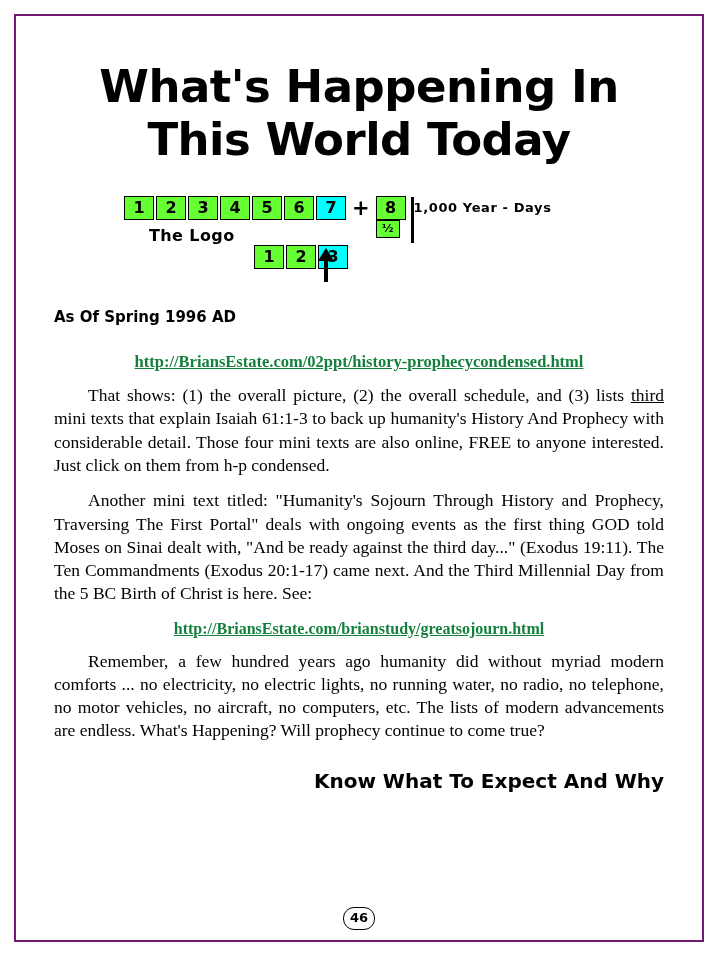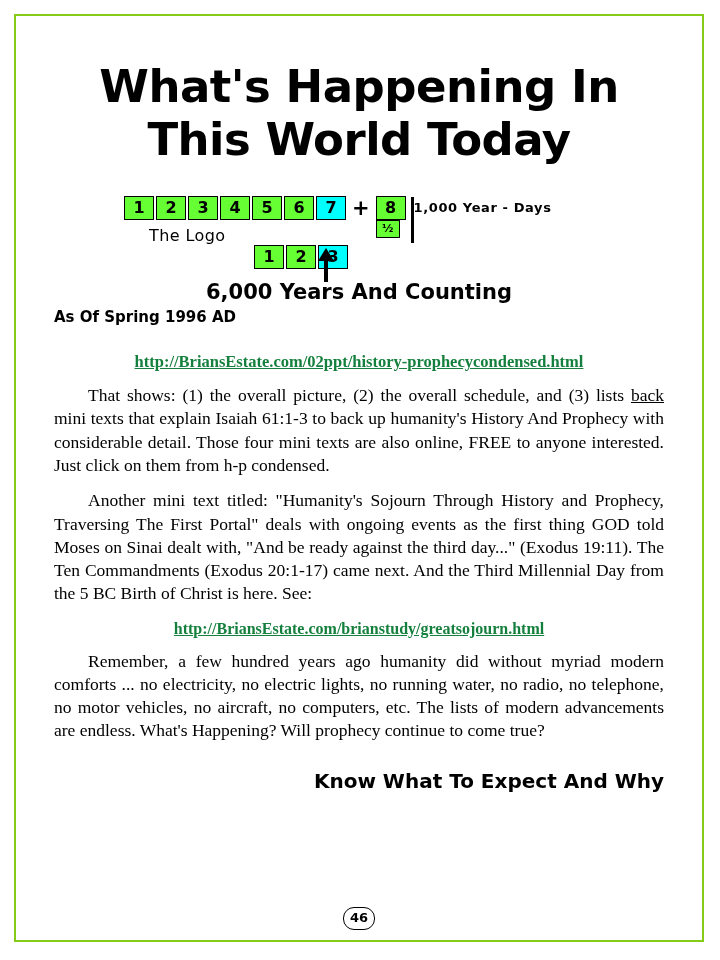--- a/index.html
+++ b/index.html
@@ -13,21 +13,21 @@
     font-family: "Liberation Serif", serif;
     color: #000000;
     overflow: hidden;
   }
   .page {
     position: absolute;
     left: 14px;
     top: 14px;
     width: 690px;
     height: 928px;
-    border: 2px solid #84cc16;
+    border: 2px solid #701a75;
     box-sizing: border-box;
     background: #ffffff;
   }
   .inner {
     position: absolute;
     left: 0;
     top: 0;
     right: 0;
     bottom: 0;
     padding: 26px 38px 0 38px;
@@ -119,21 +119,21 @@
     font-weight: bold;
     font-size: 13px;
     line-height: 24px;
     letter-spacing: 0.6px;
   }
   .logo-label {
     position: absolute;
     left: 95px;
     top: 38px;
     font-family: "DejaVu Sans", sans-serif;
-    font-weight: normal;
+    font-weight: bold;
     font-size: 16px;
     letter-spacing: 0.4px;
   }
   .arrow {
     position: absolute;
     left: 50%;
     margin-left: -44px;
     top: 60px;
   }
   .counting {
@@ -247,28 +247,27 @@
 
       <div class="logo-label">The Logo</div>
 
       <div class="arrow">
         <svg width="22" height="34" viewBox="0 0 22 34">
           <line x1="11" y1="34" x2="11" y2="9" stroke="#000" stroke-width="4"></line>
           <polygon points="11,0 3,13 19,13" fill="#000"></polygon>
         </svg>
       </div>
 
-      <div class="counting">6,000 Years And Counting</div>
       <div class="asof">As Of Spring 1996 AD</div>
     </div>
 
 
     <a class="link" href="#">http://BriansEstate.com/02ppt/history-prophecycondensed.html</a>
 
-    <p class="body"><span>That shows: (1) the overall picture, (2) the overall schedule, and (3) lists </span><span class="u">back</span><span> mini texts that explain Isaiah 61:1-3 to back up humanity's History And Prophecy with considerable detail.  Those four mini texts are also online, FREE to anyone interested.  Just click on them from h-p condensed.</span></p>
+    <p class="body"><span>That shows: (1) the overall picture, (2) the overall schedule, and (3) lists </span><span class="u">third</span><span> mini texts that explain Isaiah 61:1-3 to back up humanity's History And Prophecy with considerable detail.  Those four mini texts are also online, FREE to anyone interested.  Just click on them from h-p condensed.</span></p>
 
     <p class="body">Another mini text titled: "Humanity's Sojourn Through History and Prophecy, Traversing The First Portal" deals with ongoing events as the first thing GOD told Moses on Sinai dealt with, "And be ready against the third day..." (Exodus 19:11).  The Ten Commandments (Exodus 20:1-17) came next.  And the Third Millennial Day from the 5 BC Birth of Christ is here.  See:</p>
 
     <a class="link small" href="#">http://BriansEstate.com/brianstudy/greatsojourn.html</a>
 
     <p class="body">Remember, a few hundred years ago humanity did without myriad modern comforts ... no electricity, no electric lights, no running water, no radio, no telephone, no motor vehicles, no aircraft, no computers, etc.  The lists of modern advancements are endless.  What's Happening?  Will prophecy continue to come true?</p>
 
     <div class="footer-head">Know What To Expect And Why</div>
 
   </div>

